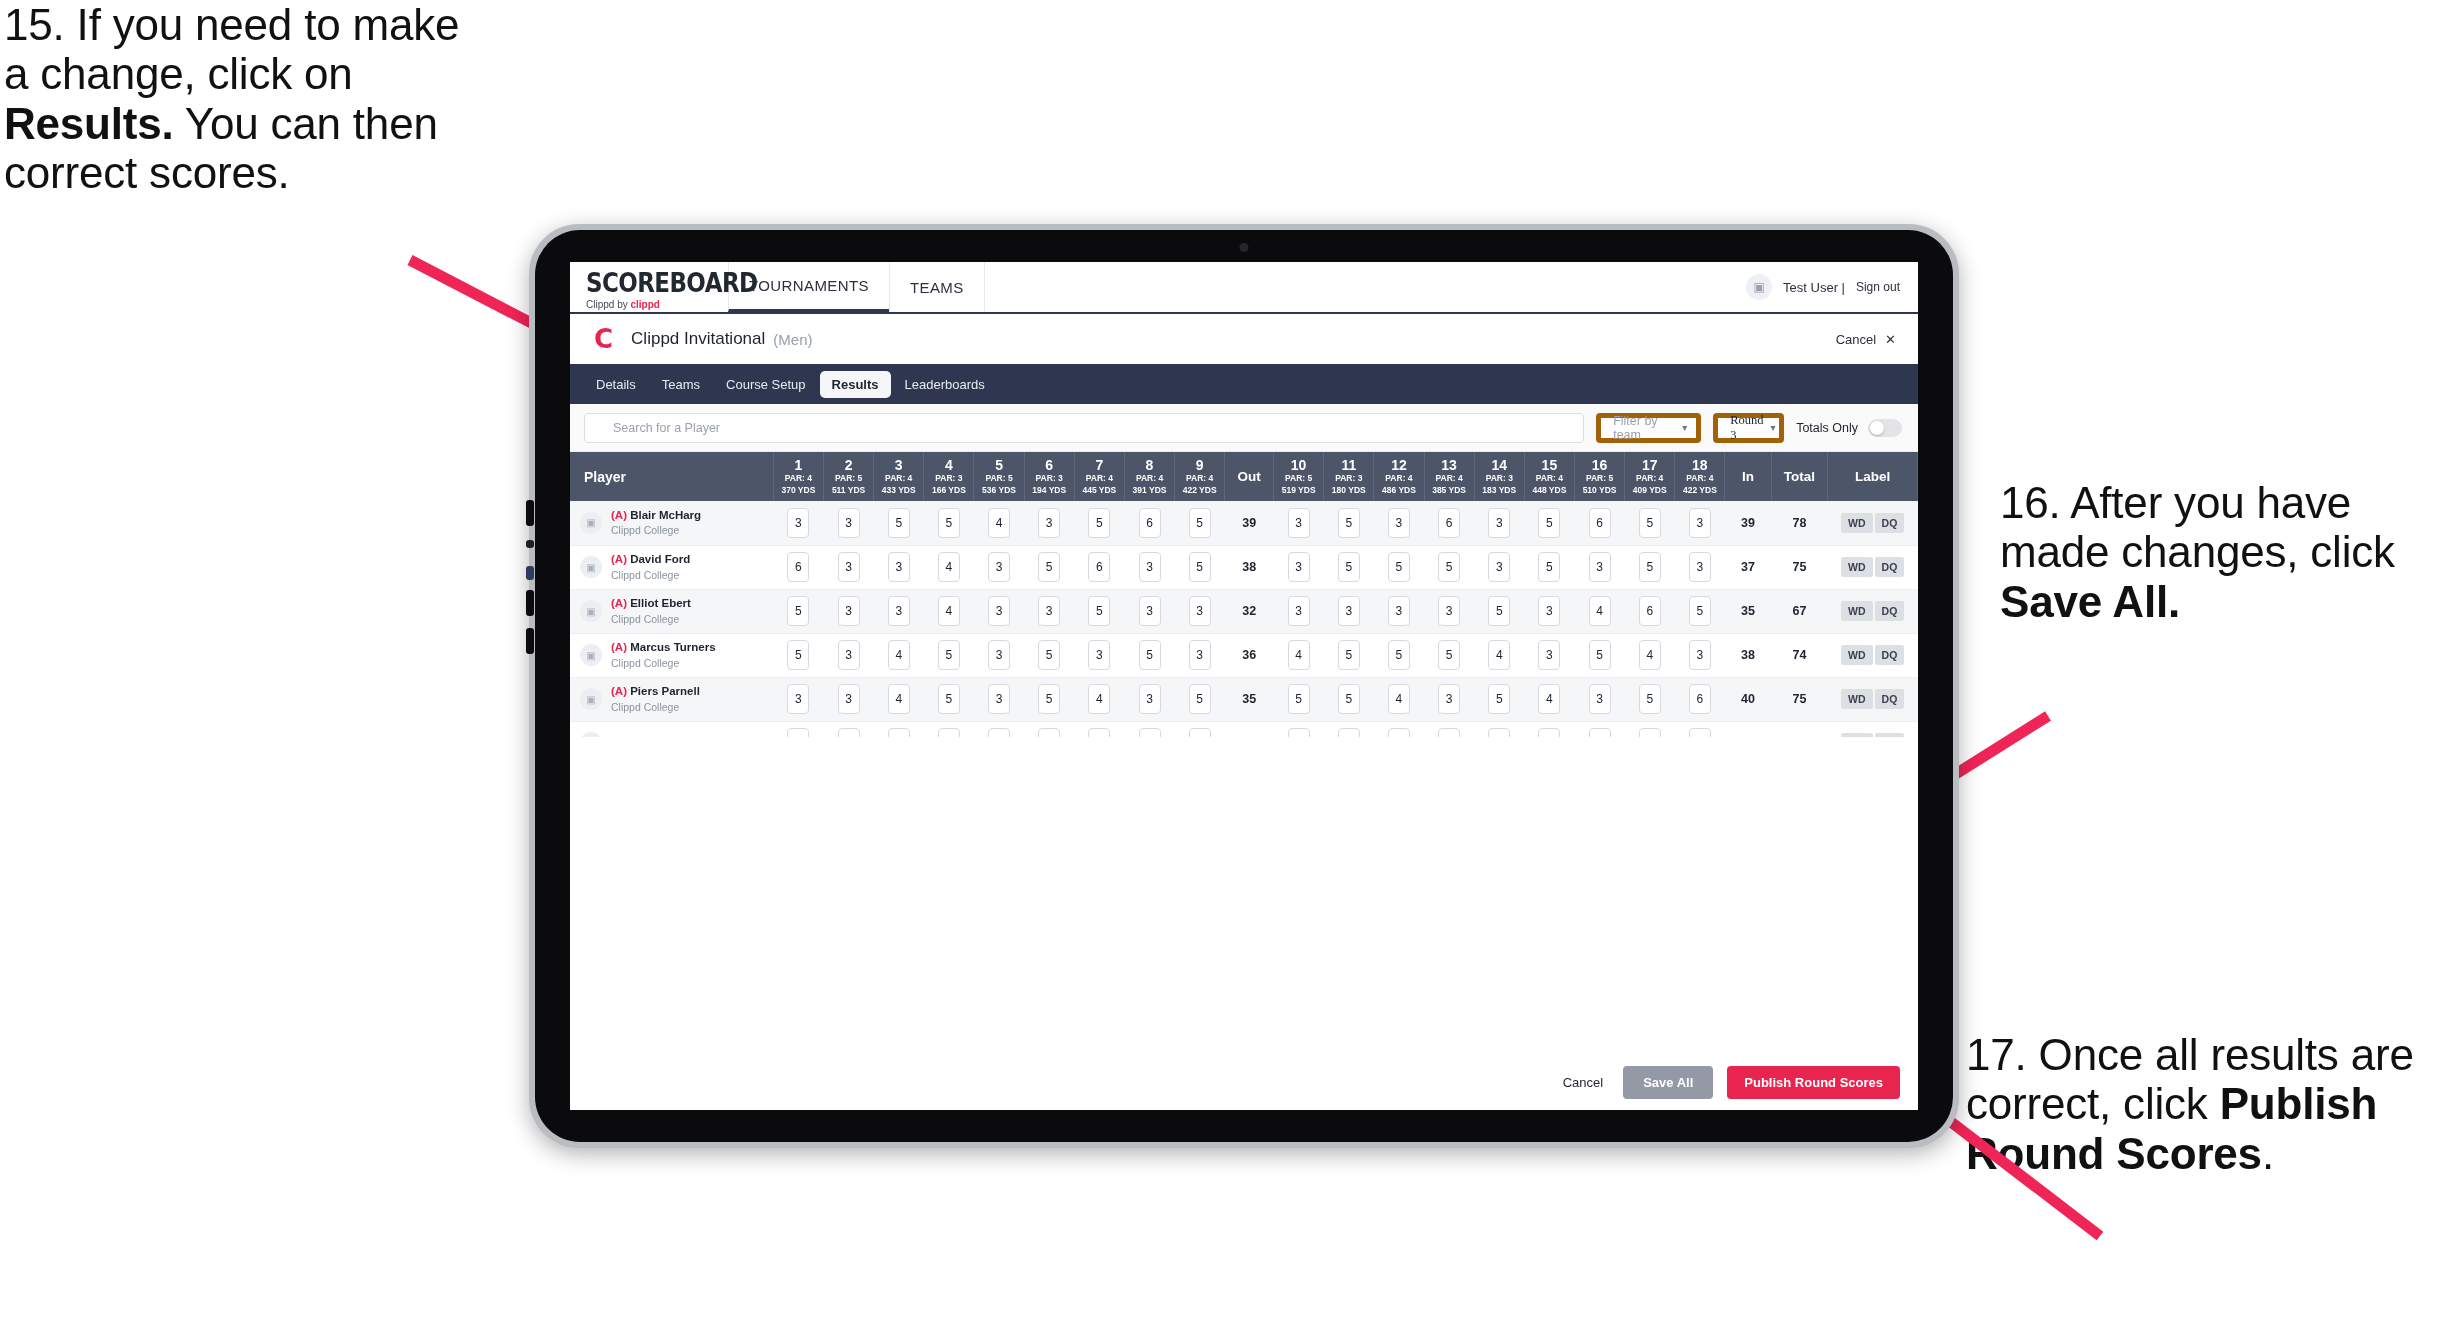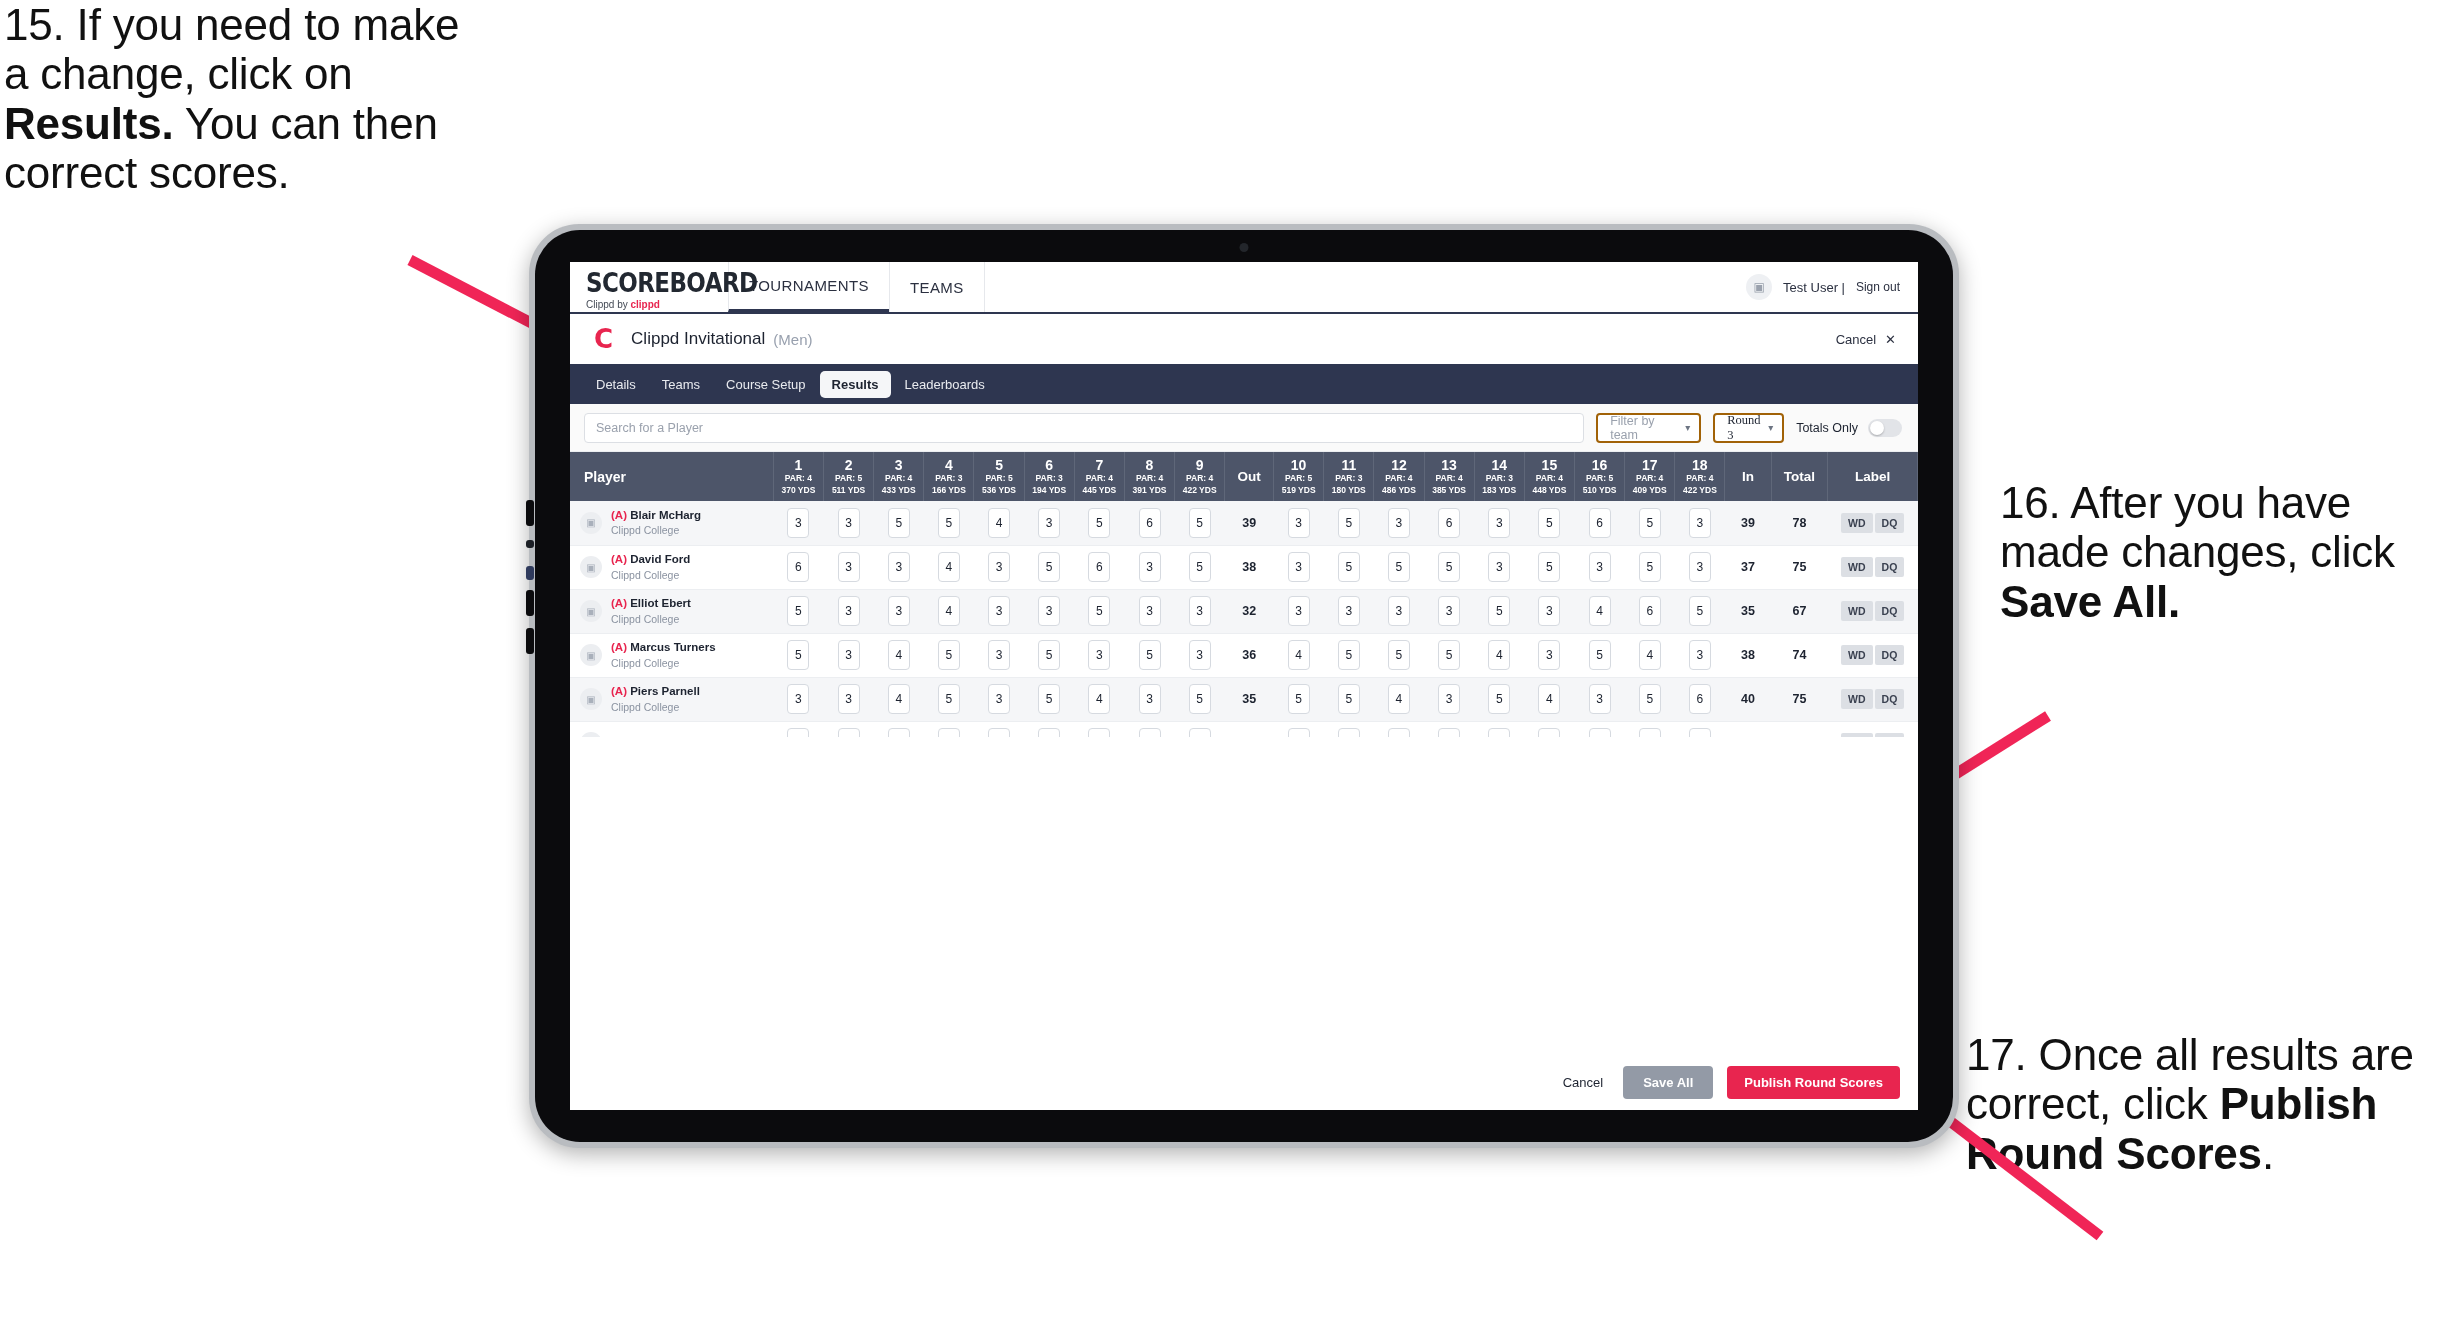--- a/index.html
+++ b/index.html
@@ -116,26 +116,26 @@
   }
   .tab.active { background:#f5f6f8; color:#1d2330; font-weight:600; }
 
   
   #filterbar {
     height: 48px; background:#fafafa; display:flex; align-items:center;
     padding: 0 14px; gap: 12px; border-bottom:1px solid #eceef1;
   }
   #search-input {
     flex: 1; height: 30px; border:1px solid #dcdfe4; border-radius:4px;
-    background:#fff; font-size:12.5px; color:#1d2330; padding: 0 11px;
+    background:#fff; font-size:12.5px; color:#1d2330; padding: 0 28px;
     font-family:"Liberation Sans", sans-serif;
   }
   #search-input::placeholder { color:#9aa1ad; }
   .sel {
-    height: 30px; border:2px solid #a16207; border-radius:4px; background:#fff;
+    height: 30px; border:5px solid #a16207; border-radius:4px; background:#fff;
     display:flex; align-items:center; justify-content:space-between;
     padding: 0 9px 0 12px; font-size:12.5px; cursor:pointer;
   }
   #team-filter { width: 105px; color:#9aa1ad; }
   #round-select { width: 71px; color:#1d2330;font-family:Liberation Serif, serif; }
   .spin { color:#6d7583; font-size:10px; line-height:1; margin-left:7px; }
   #totals-wrap { display:flex; align-items:center; gap:10px; padding-right:2px; }
   #totals-label { font-size:12.5px; color:#1d2330; }
   #totals-toggle {
     width: 34px; height: 18px; border-radius:9px; background:#e2e4e8;

